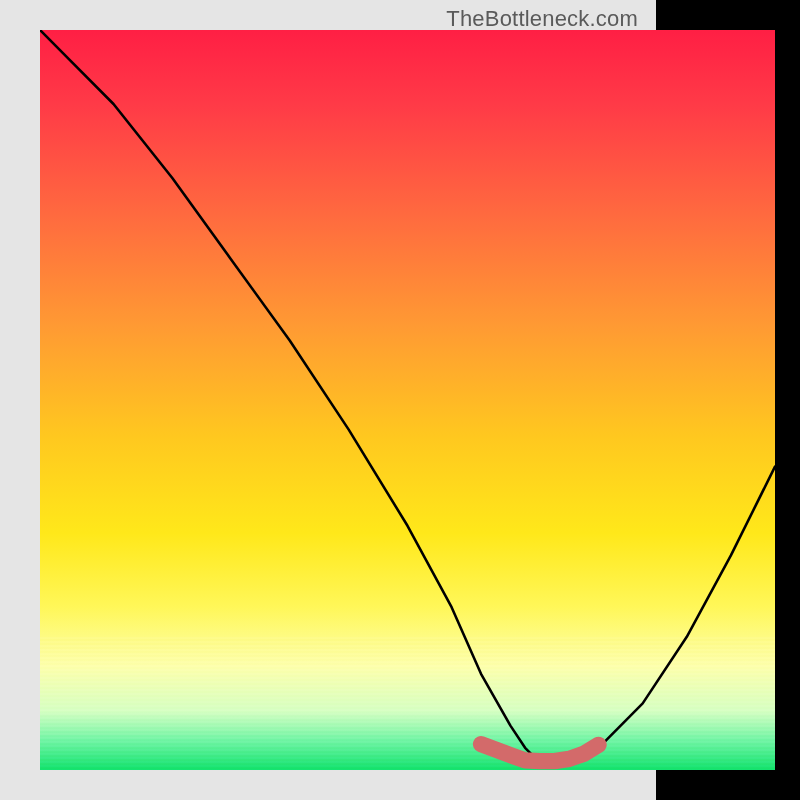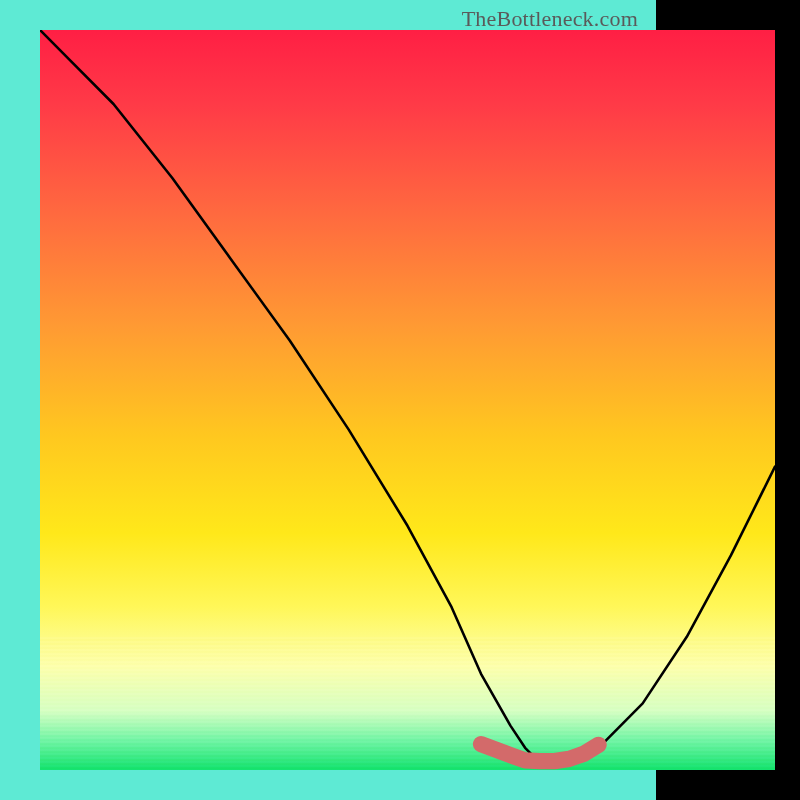--- a/index.html
+++ b/index.html
@@ -8,22 +8,21 @@
     width: 800px;
     height: 800px;
     background: #000;
     font-family: Arial, Helvetica, sans-serif;
     overflow: hidden;
   }
   .frame {
     position: relative;
     width: 656px;
     height: 800px;
-    background: #5eead4;
-    font-family: Liberation Serif, serif;
+    background: #e5e5e5;
   }
   .watermark {
     position: absolute;
     top: 6px;
     right: 18px;
     color: #5a5a5a;
     font-size: 22px;
     letter-spacing: 0.2px;
     z-index: 30;
   }

